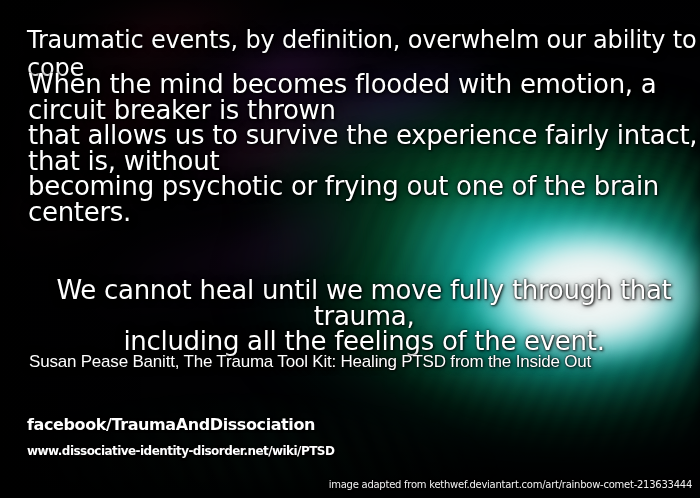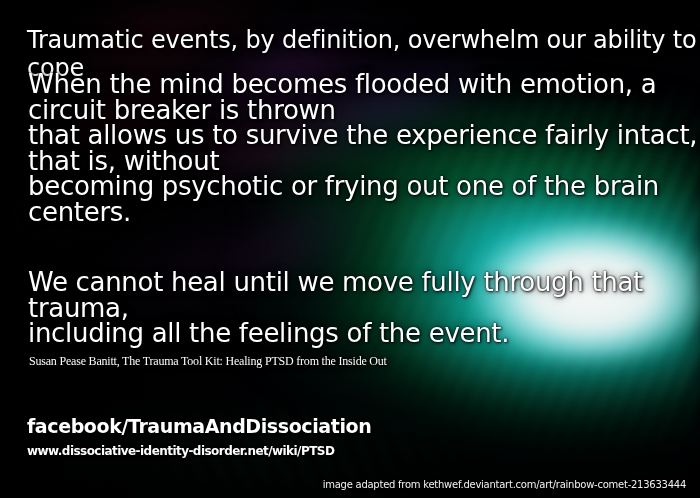--- a/index.html
+++ b/index.html
@@ -141,53 +141,53 @@
   .para {
     left: 28px;
     font-family: "DejaVu Sans", sans-serif;
     font-size: 26px;
     line-height: 25.5px;
     letter-spacing: -0.3px;
   }
 
   .para-1 { top: 72px; }
   .para-2 { top: 168px; }
-  .para-3 { top: 270px; }
+  .para-3 { top: 278px; text-align: center; }
 
   .attribution {
     left: 29px;
     top: 352px;
-    font-family: Liberation Serif, serif;
-    font-size: 12px;
+    font-family: Liberation Sans, sans-serif;
+    font-size: 17px;
     line-height: 19px;
     letter-spacing: -0.2px;
   }
 
   .facebook {
     left: 27px;
     top: 415px;
     font-family: "DejaVu Sans", sans-serif;
     font-weight: bold;
-    font-size: 19px;
+    font-size: 16px;
     letter-spacing: -0.4px;
     text-shadow: 0 0 3px rgba(0,0,0,0.9), 1px 1px 2px rgba(0,0,0,0.95);
   }
 
   .website {
     left: 27px;
     top: 444px;
     font-family: "DejaVu Sans", sans-serif;
     font-weight: bold;
     font-size: 12px;
     letter-spacing: -0.55px;
     text-shadow: 0 0 3px rgba(0,0,0,0.9), 1px 1px 2px rgba(0,0,0,0.95);
   }
 
   .credit {
-    right: 14px;
+    right: 8px;
     top: 479px;
     font-family: "DejaVu Sans", sans-serif;
     font-size: 10px;
     letter-spacing: -0.25px;
     color: #f2f2f2;
     text-shadow: 0 0 2px rgba(0,0,0,0.95), 1px 1px 2px rgba(0,0,0,0.95);
   }
 </style>
 </head>
 <body>

